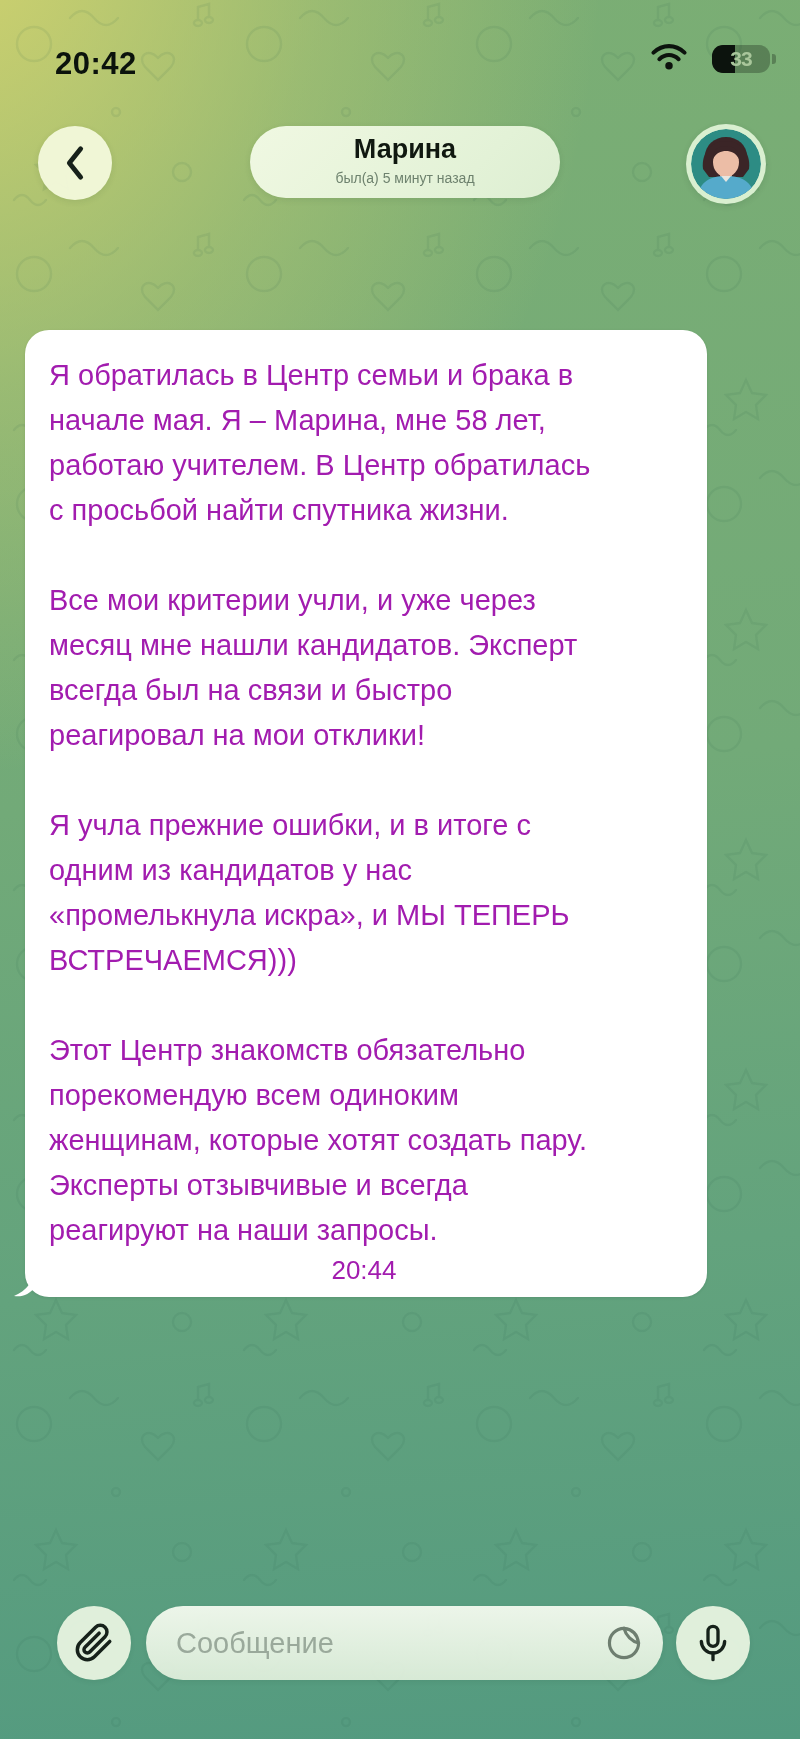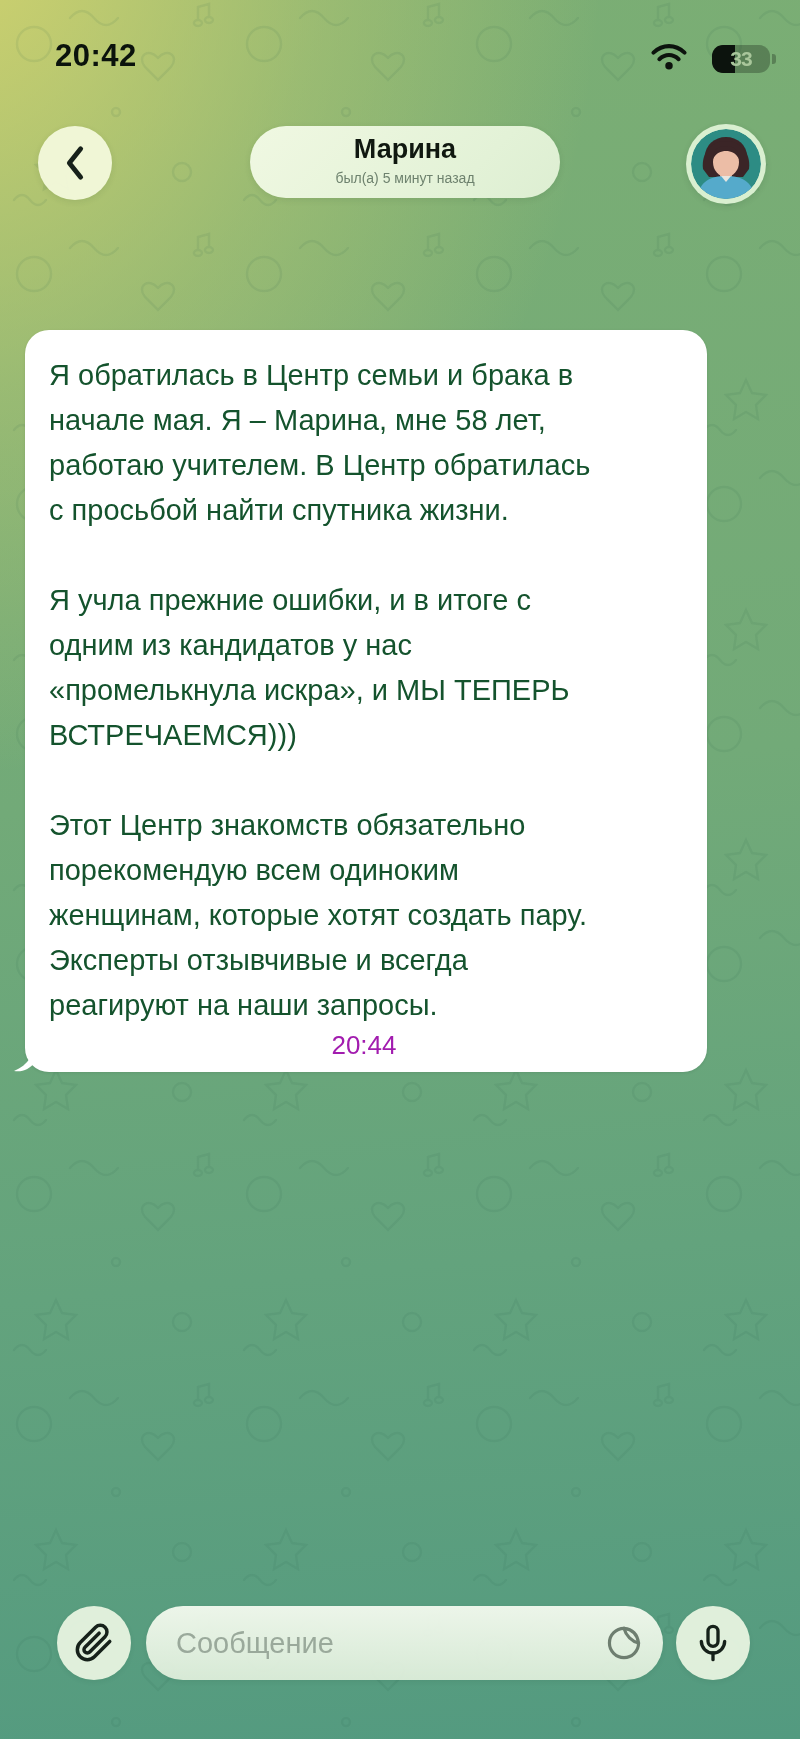--- a/index.html
+++ b/index.html
@@ -9,21 +9,21 @@
   .screen {
     position:relative; width:800px; height:1739px; overflow:hidden;
     background:
       radial-gradient(130% 80% at -5% -5%, rgba(216,213,110,0.95) 0%, rgba(216,213,110,0.35) 35%, rgba(216,213,110,0) 62%),
       linear-gradient(175deg, #7bae74 0%, #72aa78 45%, #63a37d 72%, #539a80 100%);
   }
   .pattern { position:absolute; inset:0; width:100%; height:100%; pointer-events:none; }
 
   
   .status-bar { position:absolute; top:34px; left:0; right:0; height:46px; }
-  .status-time { position:absolute; left:55px; top:4px; font-size:31px; font-weight:700; color:#0b130c; letter-spacing:0.5px; }
+  .status-time { position:absolute; left:55px; top:12px; font-size:31px; font-weight:700; color:#0b130c; letter-spacing:0.5px; }
   .wifi { position:absolute; right:112px; top:9px; }
   .battery { position:absolute; right:30px; top:11px; width:58px; height:28px;
     border-radius:11px; background:rgba(15,25,16,0.30); overflow:hidden; }
   .battery-fill { position:absolute; left:0; top:0; bottom:0; width:40%; background:#0c130d; border-radius:9px 0 0 9px; }
   .battery-num { position:absolute; inset:0; display:flex; align-items:center; justify-content:center;
     font-size:21px; font-weight:700; color:#a9c69b; letter-spacing:-1px; }
   .battery-nub { position:absolute; right:24px; top:20px; width:4px; height:10px; border-radius:0 3px 3px 0; background:rgba(15,25,16,0.30); }
 
   
   .header { position:absolute; top:120px; left:0; right:0; height:86px; }
@@ -38,21 +38,21 @@
   .chat-subtitle { font-size:14px; color:#6e826e; line-height:26px; }
   .avatar { position:absolute; left:686px; top:4px; width:80px; height:80px; border-radius:50%;
     background:#d9efd0; display:flex; align-items:center; justify-content:center;
     box-shadow:0 2px 6px rgba(30,60,40,0.12); cursor:pointer; }
   .avatar svg { border-radius:50%; }
 
   
   .bubble { position:absolute; left:25px; top:330px; width:682px;
     background:#ffffff; border-radius:24px; padding:23px 24px 8px 24px;
     box-shadow:0 1px 3px rgba(20,40,30,0.10); }
-  .bubble p { font-size:29px; line-height:45px; color:#14532d; white-space:pre-line; margin:0 0 45px 0; }
+  .bubble p { font-size:29px; line-height:45px; color:#a21caf; white-space:pre-line; margin:0 0 45px 0; }
   .bubble p:last-of-type { margin-bottom:0; }
   .msg-time { text-align:center; font-size:26px; color:#a21caf; line-height:30px; padding:2px 4px 4px 0; }
   .bubble-tail { position:absolute; left:-13px; bottom:0; }
 
   
   .composer { position:absolute; top:1606px; left:0; right:0; height:74px; }
   .round-btn { position:absolute; top:0; width:74px; height:74px; border-radius:50%;
     background:rgba(236,246,227,0.92); display:flex; align-items:center; justify-content:center;
     border:none; cursor:pointer; box-shadow:0 2px 5px rgba(30,60,40,0.08); }
   .attach-btn { left:57px; }
@@ -138,20 +138,24 @@
   </div>
 
   <div class="bubble">
     <svg class="bubble-tail" width="24" height="30" viewBox="0 0 24 30">
       <path d="M23 0 C23 12 16 23 2 29 C10 30.5 18 27 23 20 Z" fill="#ffffff"></path>
     </svg>
     <p>Я обратилась в Центр семьи и брака в
 начале мая. Я – Марина, мне 58 лет,
 работаю учителем. В Центр обратилась
 с просьбой найти спутника жизни.</p>
+    <p>Все мои критерии учли, и уже через
+месяц мне нашли кандидатов. Эксперт
+всегда был на связи и быстро
+реагировал на мои отклики!</p>
     <p>Я учла прежние ошибки, и в итоге с
 одним из кандидатов у нас
 «промелькнула искра», и МЫ ТЕПЕРЬ
 ВСТРЕЧАЕМСЯ)))</p>
     <p>Этот Центр знакомств обязательно
 порекомендую всем одиноким
 женщинам, которые хотят создать пару.
 Эксперты отзывчивые и всегда
 реагируют на наши запросы.</p>
     <div class="msg-time">20:44</div>

